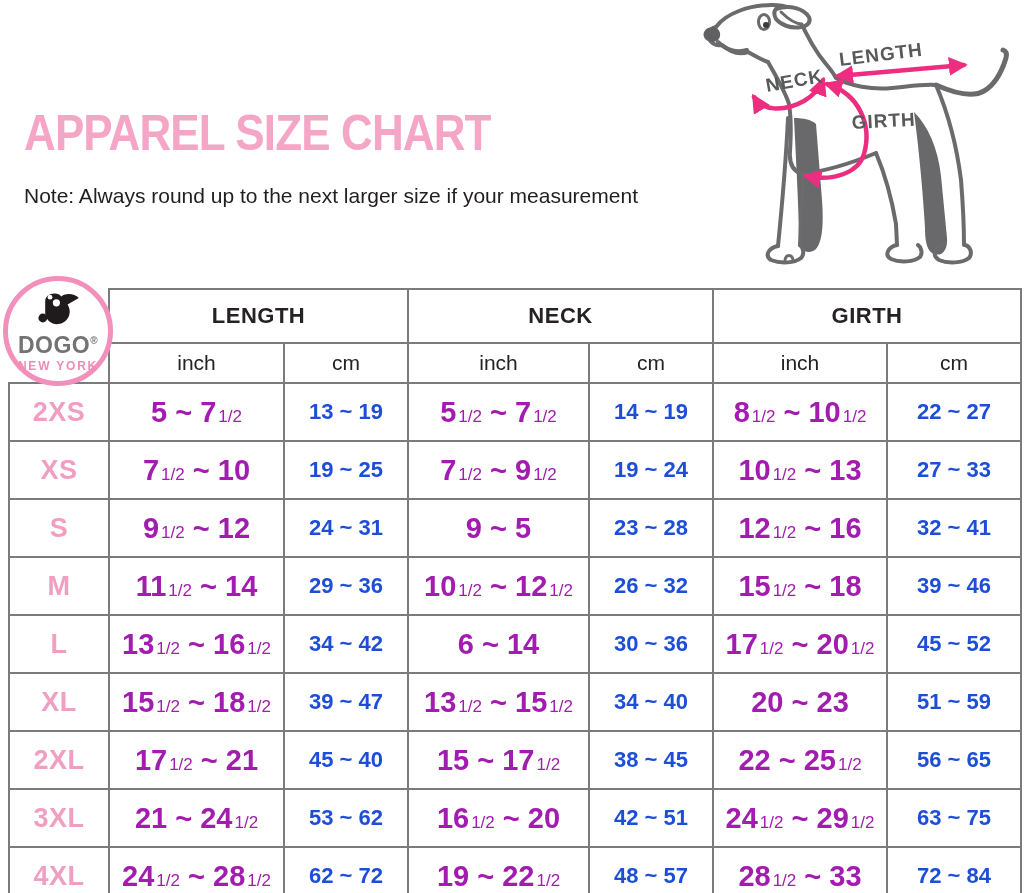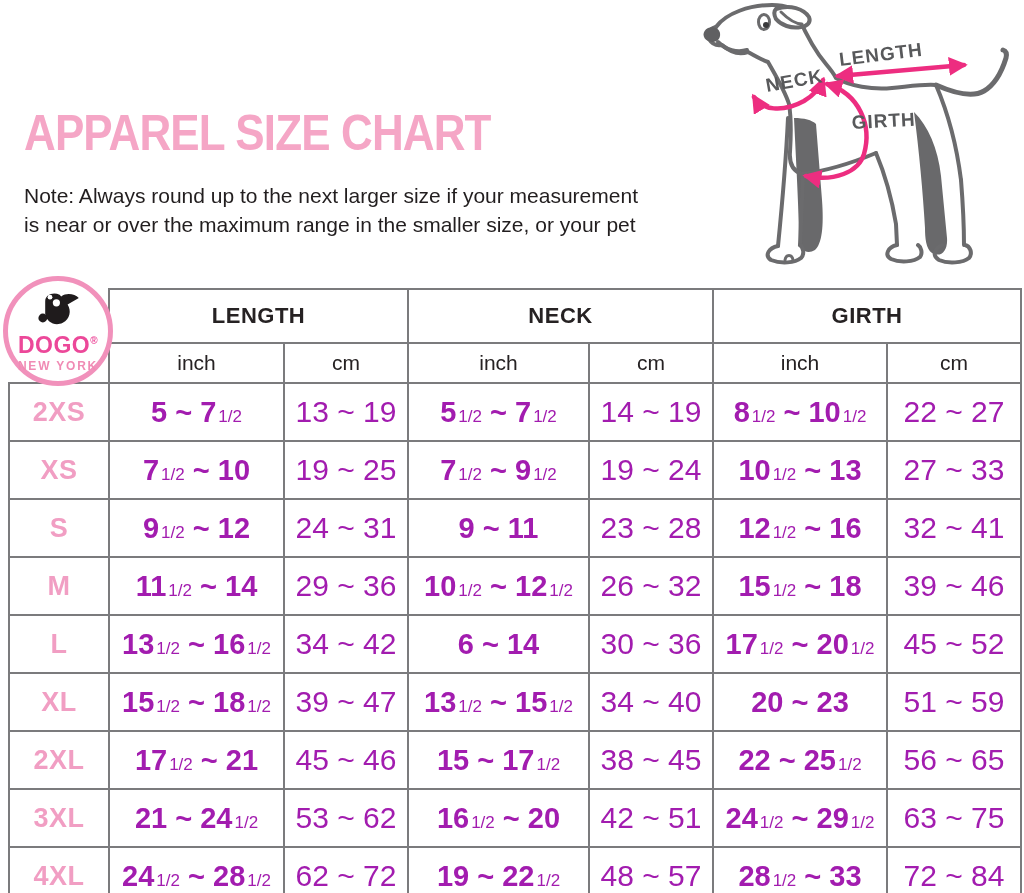--- a/index.html
+++ b/index.html
@@ -24,21 +24,21 @@
   
   .dog-figure { position:absolute; left:664px; top:0; width:360px; height:268px; }
 
   
   .logo {
     position:absolute; left:3px; top:276px; width:100px; height:100px;
     border:5px solid #f191bb; border-radius:50%; background:#fff;
     z-index:5; text-align:center; box-sizing:content-box;
   }
   .logo .brand {
-    font-size:23px; font-weight:bold; color:#ec4899; letter-spacing:0.5px;
+    font-size:23px; font-weight:bold; color:#737373; letter-spacing:0.5px;
     line-height:1; margin-top:0px;
   }
   .logo .brand sup { font-size:10px; font-weight:bold; }
   .logo .city {
     font-size:12px; font-weight:bold; color:#f08bb4; letter-spacing:1.8px;
     margin-top:2px;
   }
   .logo svg.mark { margin-top:9px; }
 
   
@@ -49,30 +49,29 @@
   .size-table th, .size-table td {
     border:2px solid #7b7b7d; text-align:center; vertical-align:middle;
     padding:0; overflow:hidden;
   }
   .size-table .logo-cell { border-top:none; border-left:none; background:#fff; }
   .size-table .group-row th { height:52px; font-size:22px; font-weight:bold; color:#262223; letter-spacing:0.5px; }
   .size-table .unit-row th  { height:38px; font-size:21px; font-weight:normal; color:#262223;border-radius:19px; }
   .size-table tbody th, .size-table tbody td { height:56px; }
   .size-table tbody th.size { font-size:27px; font-weight:bold; color:#f19ec3; letter-spacing:0.5px; }
   .size-table td.inch { font-size:29px; font-weight:bold; color:#a21caf; }
-  .size-table td.cm   { font-size:30px; font-weight:normal; color:#a21caf; }
+  .size-table td.cm   { font-size:22px; font-weight:bold; color:#1d4ed8; }
   .size-table .frac   { font-size:17px; font-weight:400; margin-left:2px; letter-spacing:0; }
 </style>
 </head>
 <body>
 
 <div class="title">APPAREL SIZE CHART</div>
 <div class="note">
   <div>Note: Always round up to the next larger size if your measurement</div>
-  <div>is near or over the maximum range in the smaller size, or your pet</div>
 </div>
 
 <div class="dog-figure">
   <svg width="360" height="268" viewBox="0 0 360 268">
     <defs>
       <marker id="ah" viewBox="0 0 10 10" refX="8" refY="5" markerWidth="4.2" markerHeight="4.2" orient="auto-start-reverse">
         <path d="M0,0 L10,5 L0,10 z" fill="#ed2d80"></path>
       </marker>
     </defs>
 
@@ -172,21 +171,21 @@
         <td class="cm">19 ~ 25</td>
         <td class="inch">7<span class="frac">1/2</span> ~ 9<span class="frac">1/2</span></td>
         <td class="cm">19 ~ 24</td>
         <td class="inch">10<span class="frac">1/2</span> ~ 13</td>
         <td class="cm">27 ~ 33</td>
       </tr>
       <tr>
         <th class="size">S</th>
         <td class="inch">9<span class="frac">1/2</span> ~ 12</td>
         <td class="cm">24 ~ 31</td>
-        <td class="inch">9 ~ 11</td>
+        <td class="inch">9 ~ 5</td>
         <td class="cm">23 ~ 28</td>
         <td class="inch">12<span class="frac">1/2</span> ~ 16</td>
         <td class="cm">32 ~ 41</td>
       </tr>
       <tr>
         <th class="size">M</th>
         <td class="inch">11<span class="frac">1/2</span> ~ 14</td>
         <td class="cm">29 ~ 36</td>
         <td class="inch">10<span class="frac">1/2</span> ~ 12<span class="frac">1/2</span></td>
         <td class="cm">26 ~ 32</td>
@@ -207,21 +206,21 @@
         <td class="inch">15<span class="frac">1/2</span> ~ 18<span class="frac">1/2</span></td>
         <td class="cm">39 ~ 47</td>
         <td class="inch">13<span class="frac">1/2</span> ~ 15<span class="frac">1/2</span></td>
         <td class="cm">34 ~ 40</td>
         <td class="inch">20 ~ 23</td>
         <td class="cm">51 ~ 59</td>
       </tr>
       <tr>
         <th class="size">2XL</th>
         <td class="inch">17<span class="frac">1/2</span> ~ 21</td>
-        <td class="cm">45 ~ 46</td>
+        <td class="cm">45 ~ 40</td>
         <td class="inch">15 ~ 17<span class="frac">1/2</span></td>
         <td class="cm">38 ~ 45</td>
         <td class="inch">22 ~ 25<span class="frac">1/2</span></td>
         <td class="cm">56 ~ 65</td>
       </tr>
       <tr>
         <th class="size">3XL</th>
         <td class="inch">21 ~ 24<span class="frac">1/2</span></td>
         <td class="cm">53 ~ 62</td>
         <td class="inch">16<span class="frac">1/2</span> ~ 20</td>

